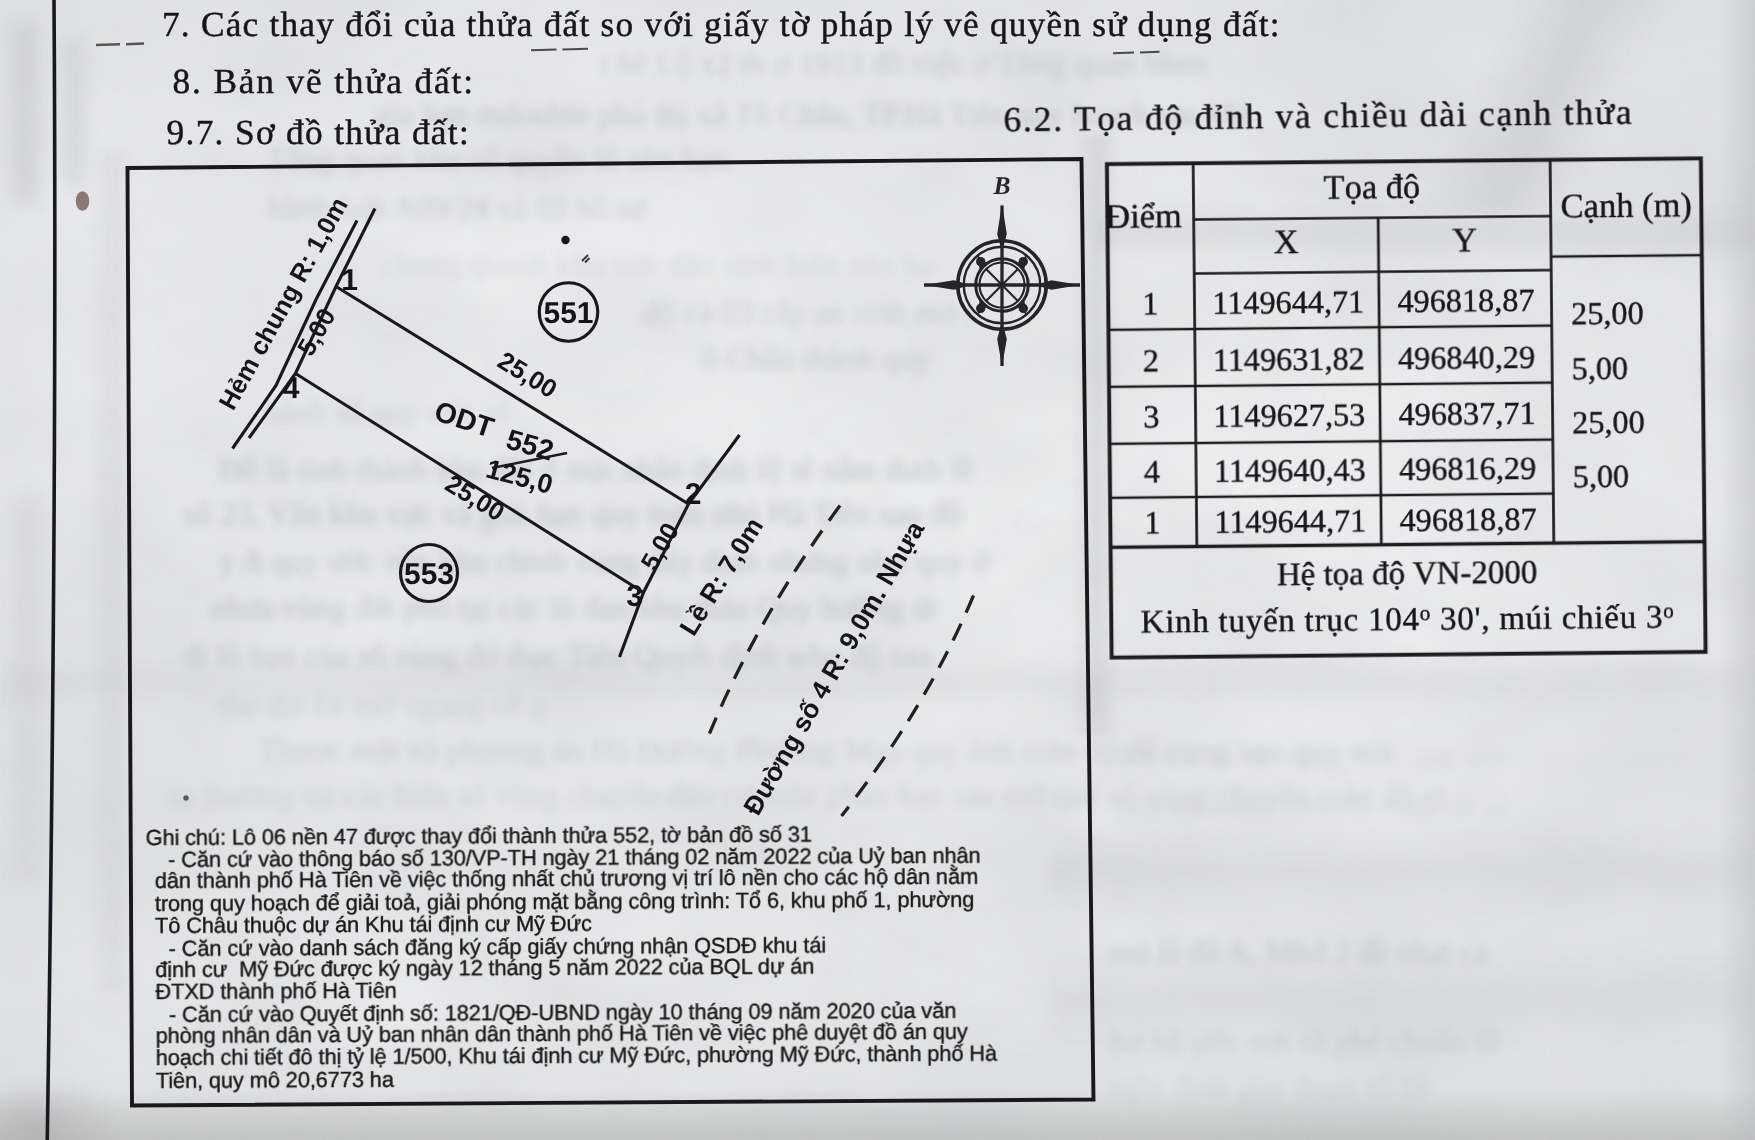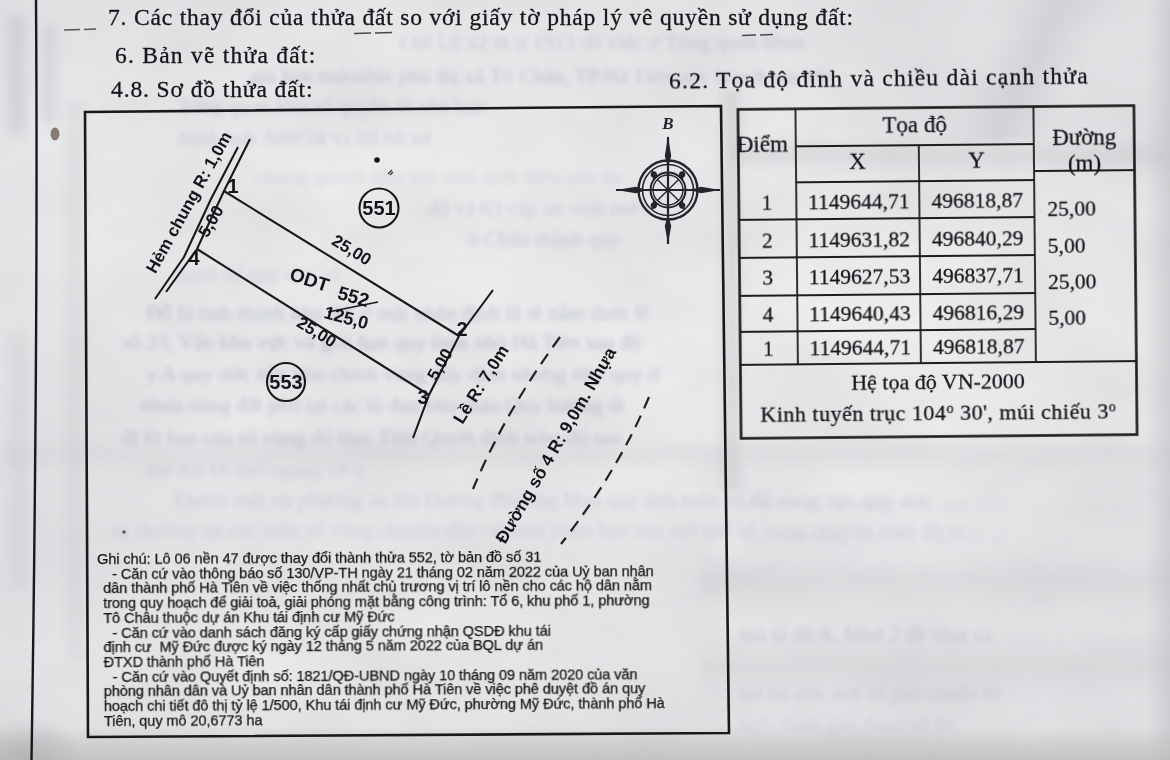--- a/index.html
+++ b/index.html
@@ -79,23 +79,23 @@
 <div class="bleed" style="left:112px;top:518px;opacity:0.17;">sạ thường tại các biện số vùng chuyển dân cư toàn phần hạn sau mở quê số vùng chuyển toàn độ m</div>
 <div class="bleed" style="left:740px;top:622px;opacity:0.25;">toà là đã A, Mhd 2 đề nhạt ca</div>
 <div class="bleed" style="left:740px;top:682px;opacity:0.19;">bơ hộ ước nơi số phê chuẩn lô</div>
 <div class="bleed" style="left:738px;top:712px;opacity:0.15;">nghi thưa giai đoạn số hè</div>
 <div class="bleed" style="left:745px;top:492px;opacity:0.10;">ở toàn số đề vùng hạn quy ước</div>
 <div class="bleed" style="left:745px;top:526px;opacity:0.09;">phê số vùng chuyển toàn đề m</div>
 </div>
 
 <div class="abs ser" style="left:108px;top:4px;font-size:23.5px;letter-spacing:0.82px;color:#17161a;white-space:nowrap;">7. Các thay đổi của thửa đất so với giấy tờ pháp lý vê quyền sử dụng đất:</div>
 
-<div class="abs ser" style="left:115px;top:42px;font-size:23.5px;letter-spacing:1.25px;color:#17161a;white-space:nowrap;">6. Bản vẽ thửa đất:</div>
-
-<div class="abs ser" style="left:111px;top:76px;font-size:23.5px;letter-spacing:0.9px;color:#17161a;white-space:nowrap;">4.8. Sơ đồ thửa đất:</div>
+<div class="abs ser" style="left:115px;top:42px;font-size:23.5px;letter-spacing:1.25px;color:#17161a;white-space:nowrap;">8. Bản vẽ thửa đất:</div>
+
+<div class="abs ser" style="left:111px;top:76px;font-size:23.5px;letter-spacing:0.9px;color:#17161a;white-space:nowrap;">9.7. Sơ đồ thửa đất:</div>
 
 <div class="abs ser" style="left:669px;top:65px;font-size:23.5px;letter-spacing:1.25px;color:#17161a;white-space:nowrap;transform:rotate(-0.7deg);">6.2. Tọa độ đỉnh và chiều dài cạnh thửa</div>
 
 <svg id="diagram" class="abs" style="left:0;top:0;filter:blur(0.25px);" width="1170" height="760" viewBox="0 0 1170 760">
 
   <g>
       <path d="M36,0 C37.5,220 36,470 31.5,760" fill="none" stroke="#181820" stroke-width="2.4"></path>
     </g>
 
   <g>
@@ -285,21 +285,21 @@
   </svg>
 
   <div class="abs" style="left:0px;top:24px;width:49px;text-align:right;font-size:23px;">Điểm</div>
 
   <div class="abs" style="left:59px;top:6px;width:238px;text-align:center;font-size:23px;">Tọa độ</div>
 
   <div class="abs" style="left:59px;top:42px;width:123px;text-align:center;font-size:23px;">X</div>
 
   <div class="abs" style="left:182px;top:42px;width:115px;text-align:center;font-size:23px;">Y</div>
 
-  <div class="abs" style="left:297px;top:20px;width:101px;text-align:center;font-size:23px;">Đường (m)</div>
+  <div class="abs" style="left:297px;top:20px;width:101px;text-align:center;font-size:23px;">Cạnh (m)</div>
 
   <div class="abs" style="left:0;top:83px;width:59px;text-align:center;font-size:21.5px;">1</div>
   <div class="abs" style="left:64px;top:83px;width:115px;text-align:center;font-size:21.5px;white-space:nowrap;">1149644,71</div>
   <div class="abs" style="left:186px;top:83px;width:108px;text-align:center;font-size:21.5px;white-space:nowrap;">496818,87</div>
   <div class="abs" style="left:0;top:121px;width:59px;text-align:center;font-size:21.5px;">2</div>
   <div class="abs" style="left:64px;top:121px;width:115px;text-align:center;font-size:21.5px;white-space:nowrap;">1149631,82</div>
   <div class="abs" style="left:186px;top:121px;width:108px;text-align:center;font-size:21.5px;white-space:nowrap;">496840,29</div>
   <div class="abs" style="left:0;top:158px;width:59px;text-align:center;font-size:21.5px;">3</div>
   <div class="abs" style="left:64px;top:158px;width:115px;text-align:center;font-size:21.5px;white-space:nowrap;">1149627,53</div>
   <div class="abs" style="left:186px;top:158px;width:108px;text-align:center;font-size:21.5px;white-space:nowrap;">496837,71</div>

